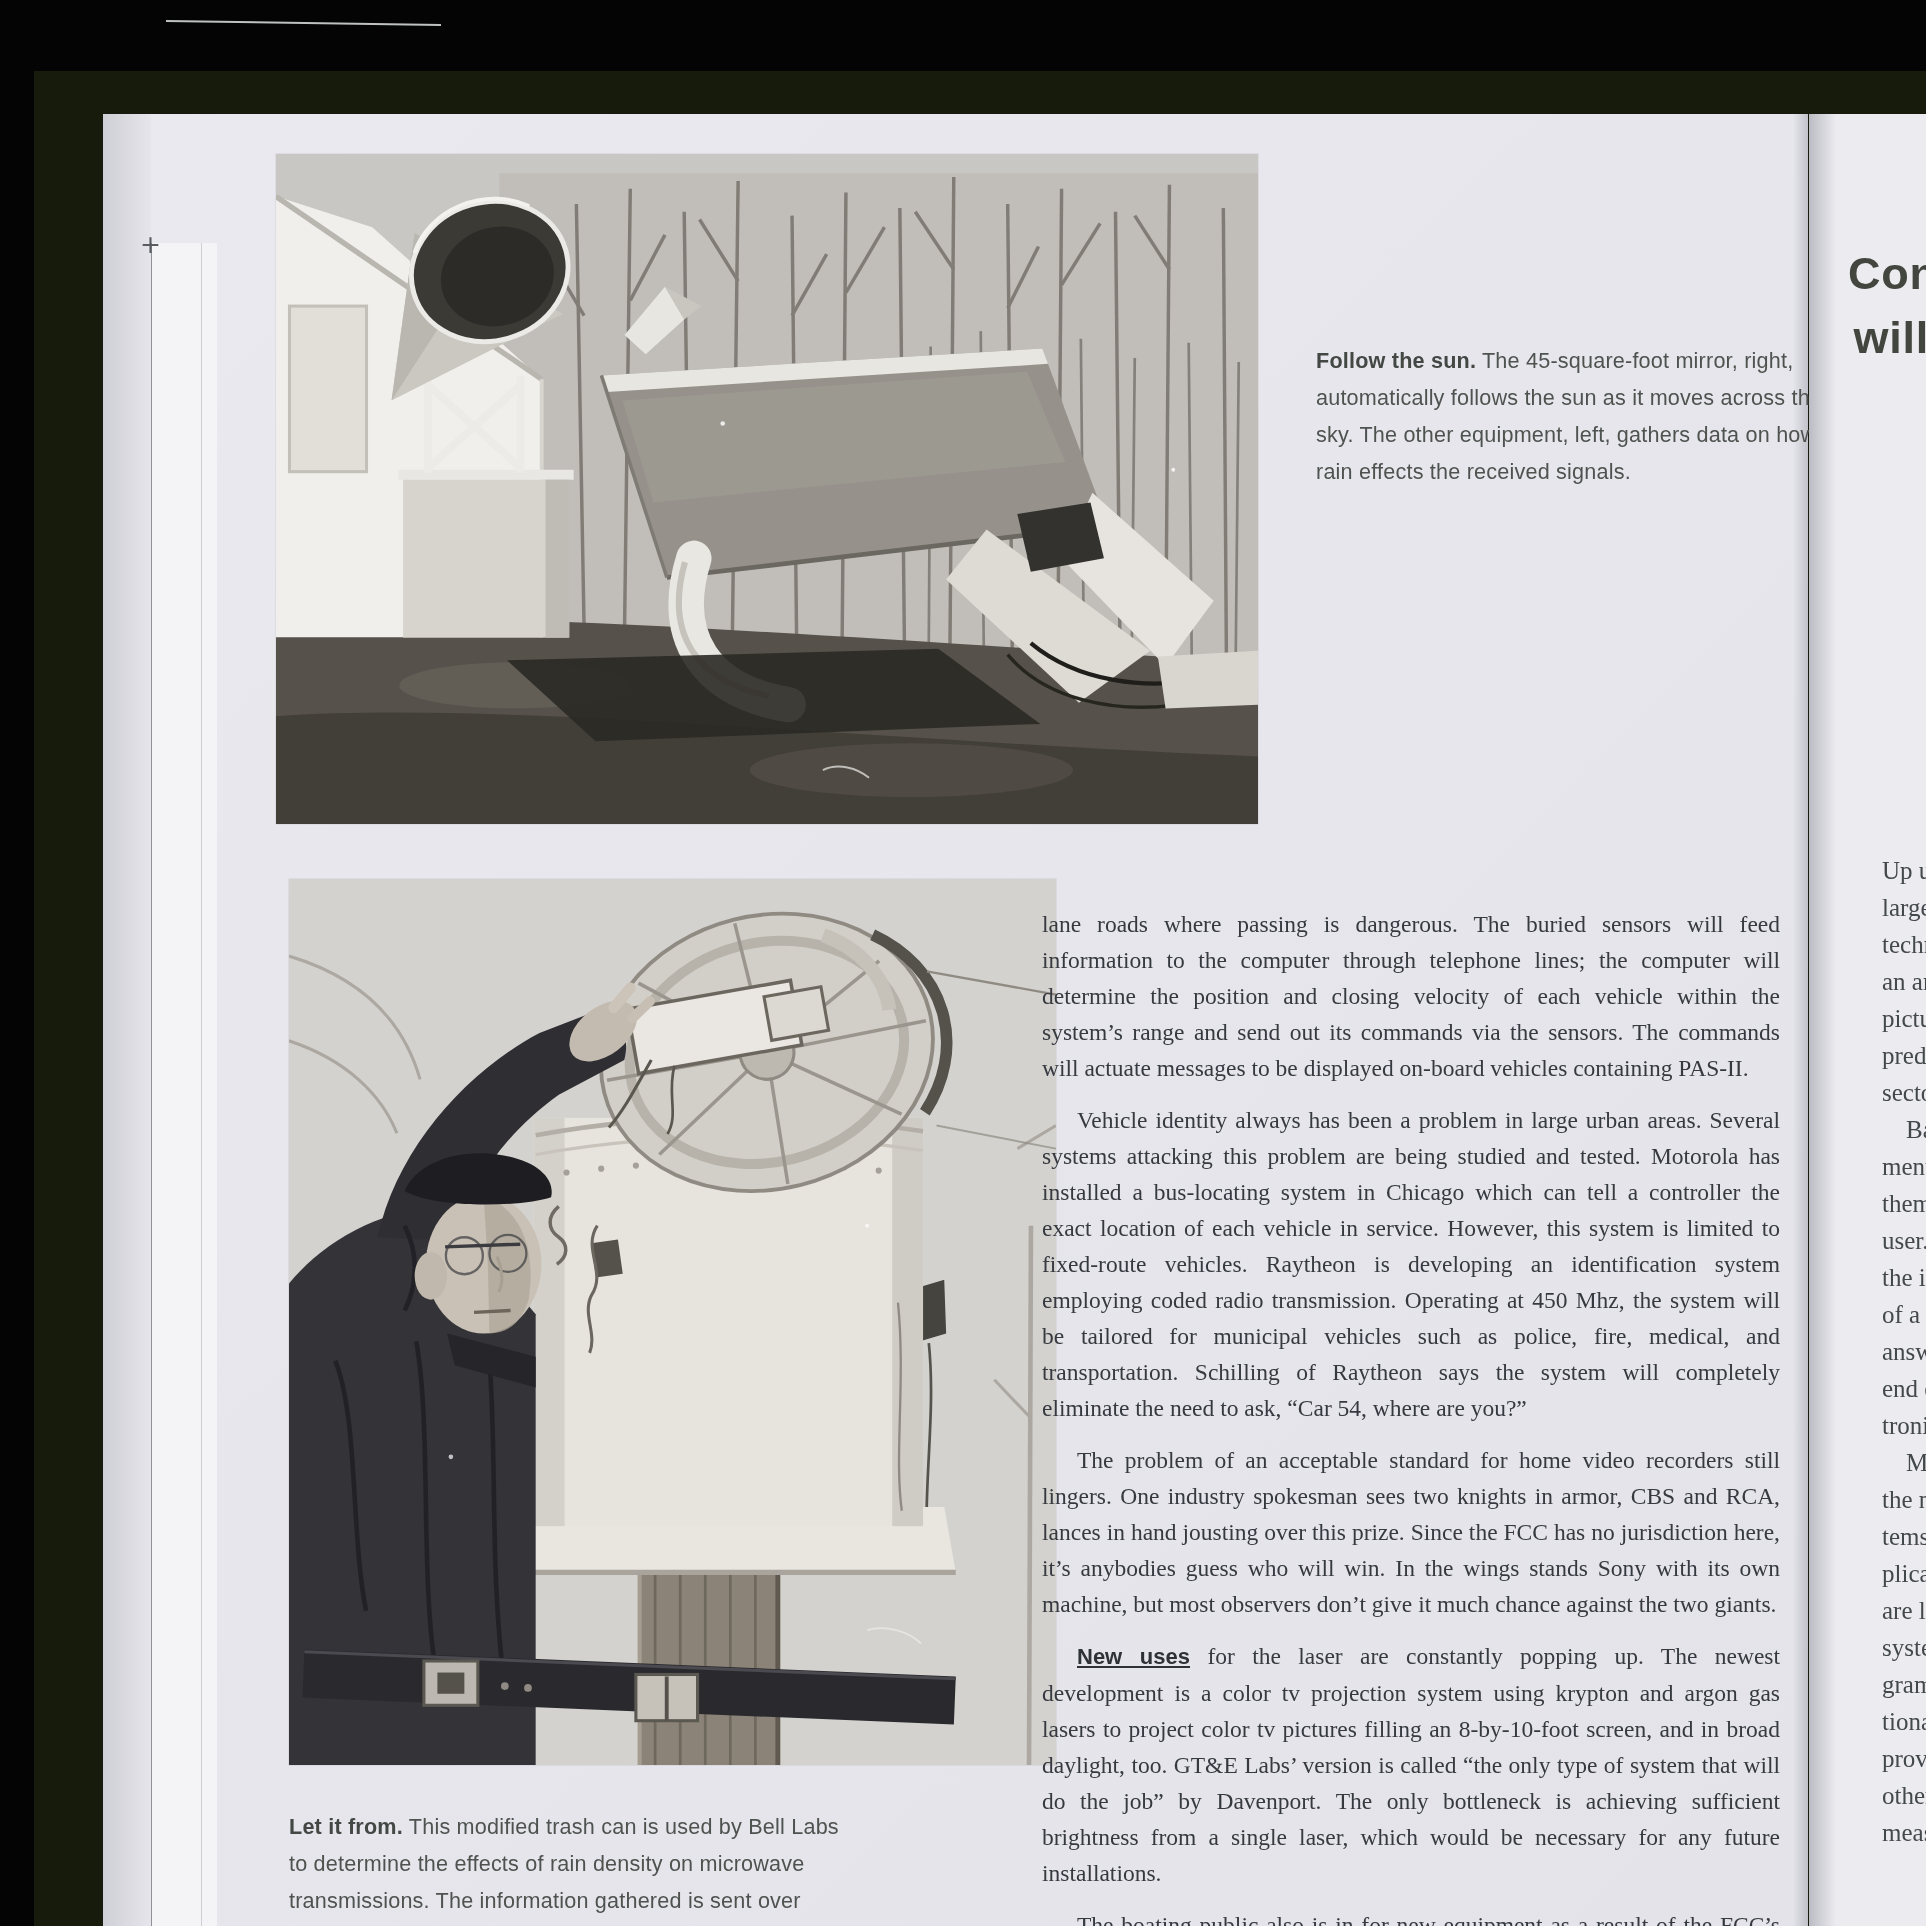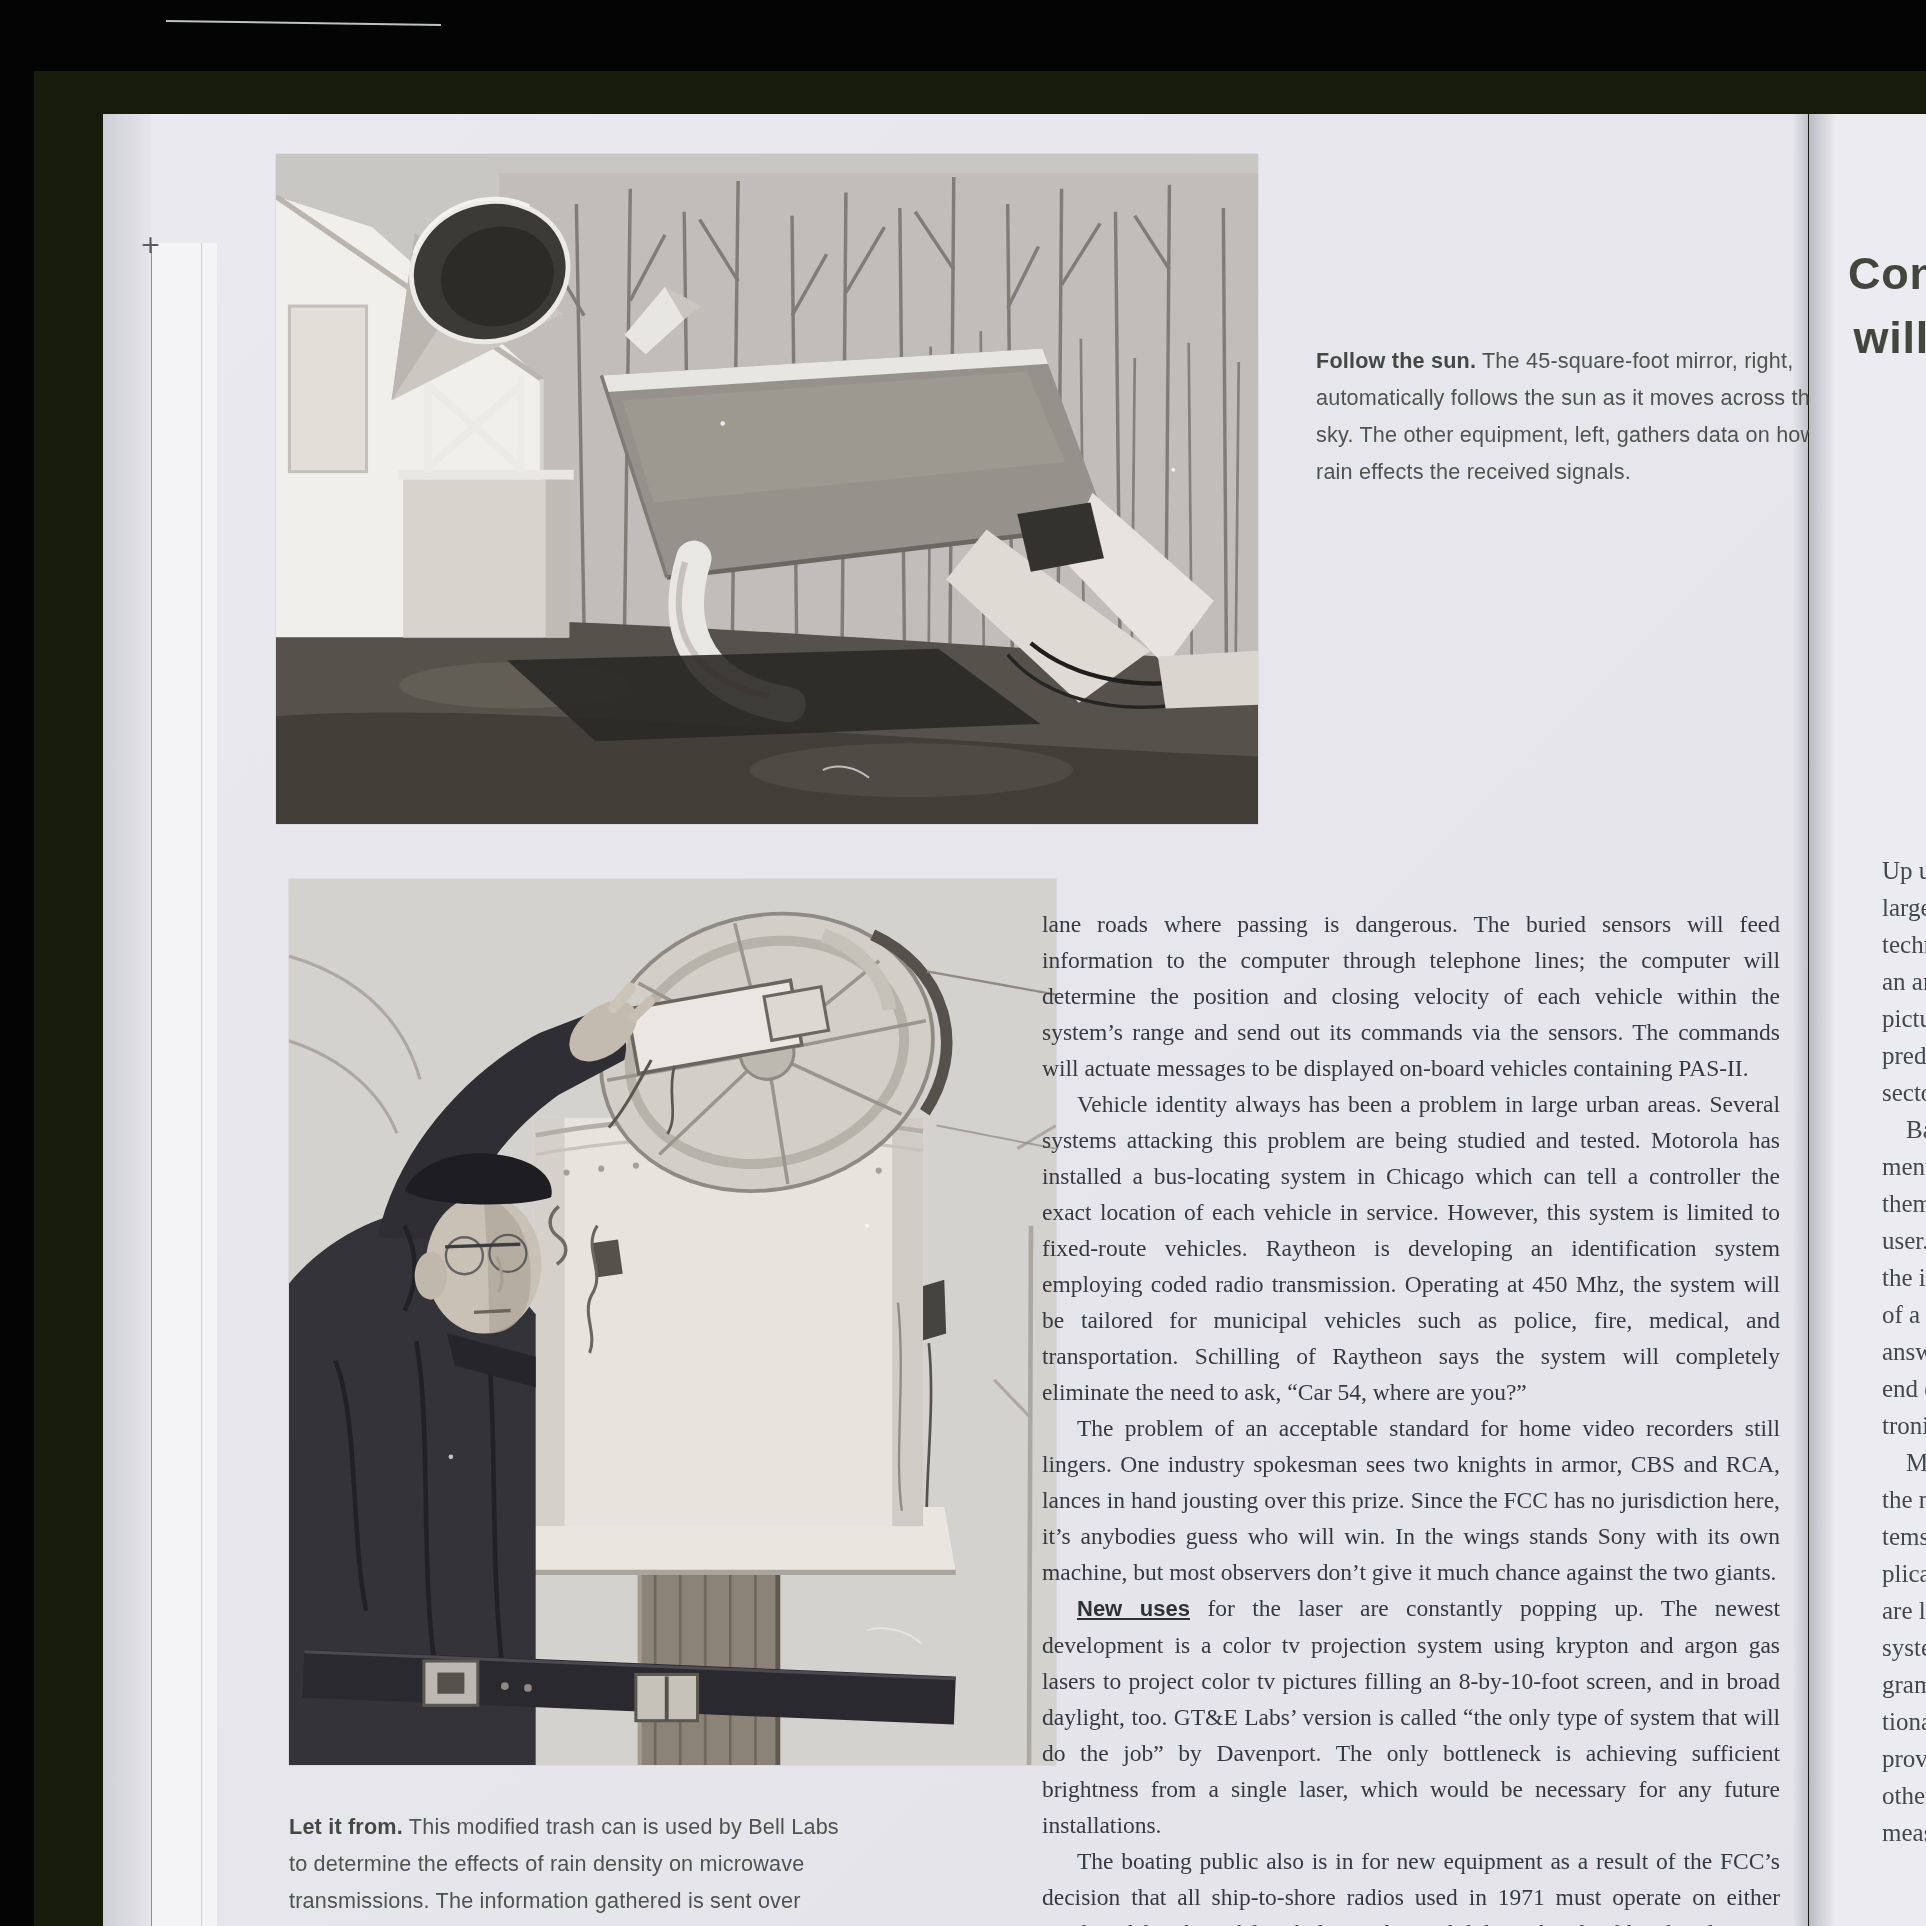--- a/index.html
+++ b/index.html
@@ -20,21 +20,21 @@
   #reg-mark{left:37px;top:116px;font-size:25px;color:#585b60;font-family:"DejaVu Sans",sans-serif;}
   
   .photo{box-shadow:0 0 0 0.4px rgba(120,120,128,.25);}
   
   .caption{font-size:21.6px;line-height:37px;color:#4e534f;letter-spacing:0.2px;}
   .caption b{font-weight:700;color:#434844;}
   
   #column{font-family:"Liberation Serif","DejaVu Serif",serif;font-size:23.5px;line-height:36px;
           color:#363a40;text-align:justify;}
   #column p{margin:0;}
-  #column p.ind{text-indent:35px;}
+  #column p.ind{text-indent:35px;margin-top:16px;}
   #column b{font-family:"Liberation Sans",sans-serif;font-size:22px;color:#2e3237;text-decoration:underline;}
   
   #sliver{left:1809px;top:114px;width:168px;height:2376px;background:#ebebf0;
           clip-path:polygon(0 0,117px 0,118px 231px,126px 462px,160px 655px,166px 1040px,163px 1425px,156px 1811px,151px 2196px,149px 2376px,0 2376px);}
   #sliver-shade{position:absolute;left:0;top:0;width:27px;height:100%;
                 background:linear-gradient(90deg,rgba(130,130,142,.45),rgba(130,130,142,0));}
   #sliver-headline{position:absolute;left:39px;top:128px;font-weight:700;font-size:45px;
                    line-height:64px;color:#43463f;letter-spacing:0.8px;white-space:nowrap;}
   #sliver-frags{position:absolute;left:73px;top:738px;width:108px;
                 font-family:"Liberation Serif","DejaVu Serif",serif;font-size:25px;color:#43484a;white-space:nowrap;}

